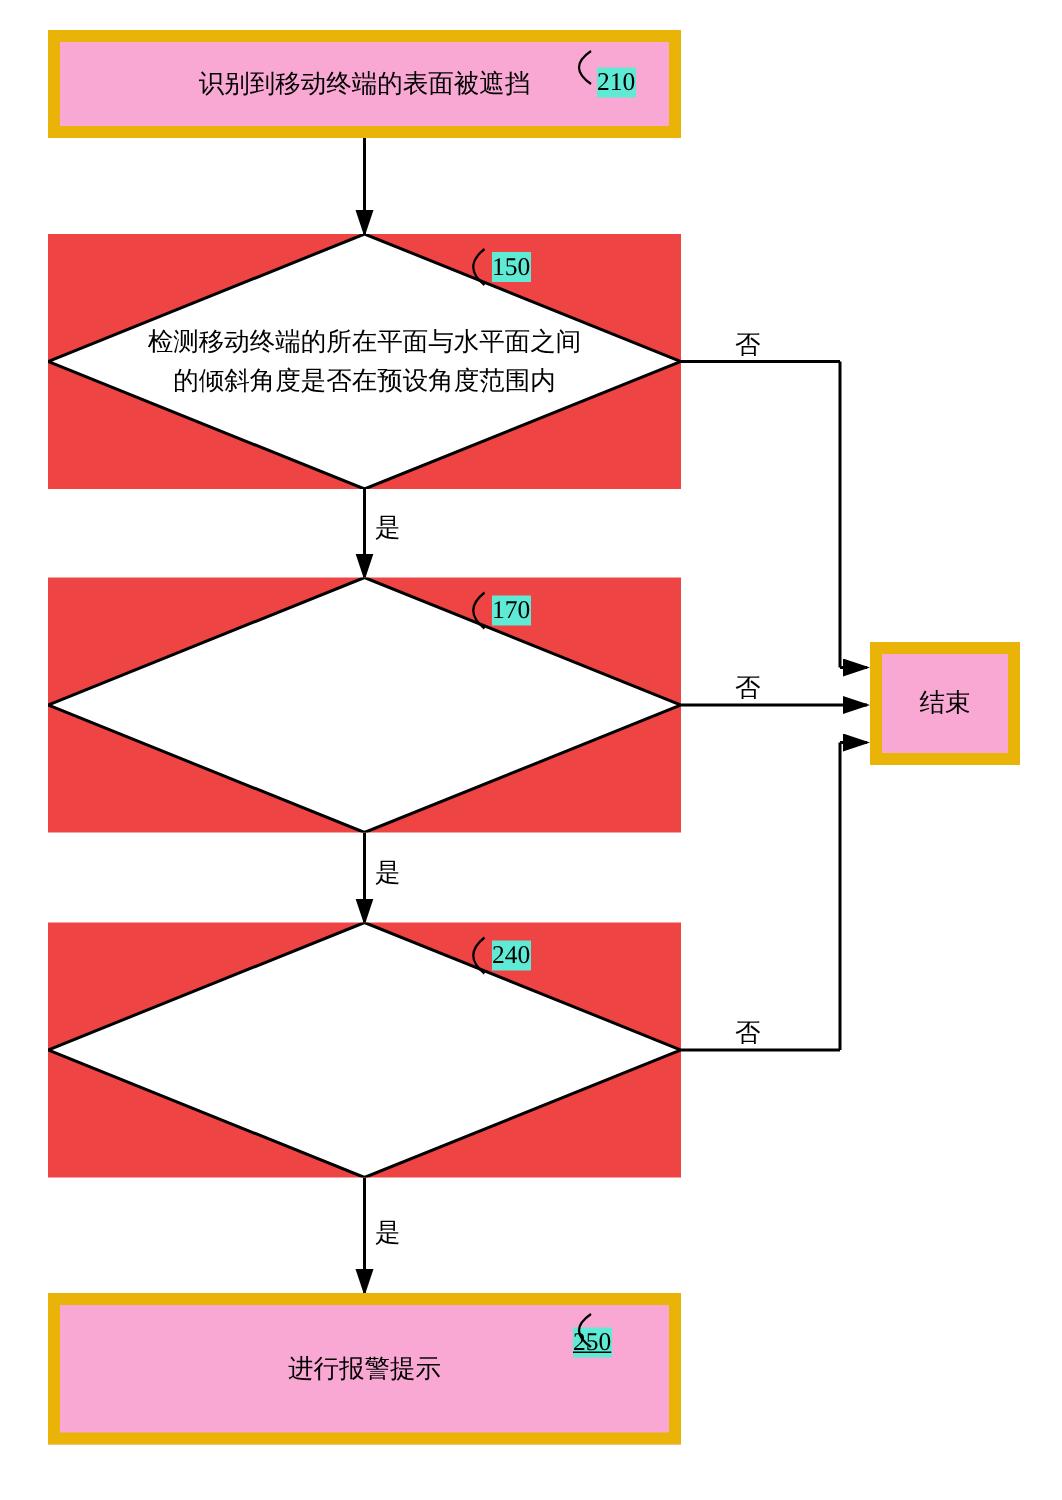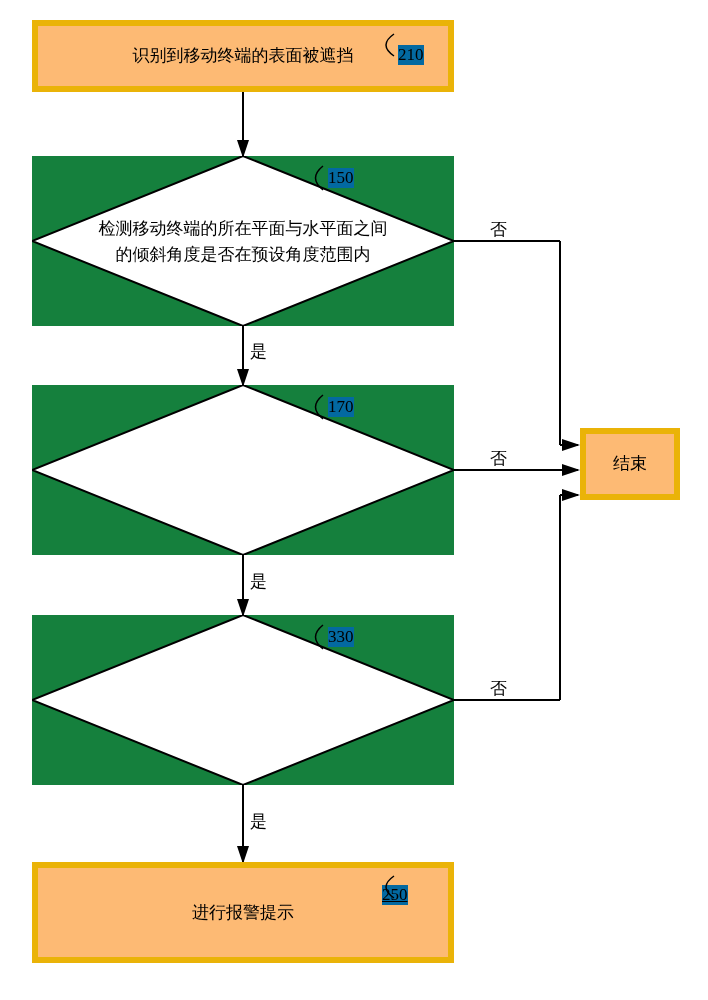--- a/index.html
+++ b/index.html
@@ -9,52 +9,52 @@
     }
     body {
       font-family: "SimSun", "宋体", serif;
       background: #fff;
       width: 708px;
       height: 1000px;
       position: relative;
     }
     .box {
       position: absolute;
-      border: 6px solid #eab308;
+      border: 8px solid #eab308;
       display: flex;
       align-items: center;
       justify-content: center;
       text-align: center;
       font-size: 17px;
       line-height: 1.5;
-      background: #fdba74;
+      background: #f9a8d4;
     }
     .diamond {
       position: absolute;
-      background: #15803d;
+      background: #ef4444;
     }
     .diamond svg {
       position: absolute;
       top: 0;
       left: 0;
     }
     .diamond-text {
       position: absolute;
       width: 100%;
       text-align: center;
       font-size: 17px;
       line-height: 1.5;
       top: 50%;
       transform: translateY(-50%);
       padding: 0 60px;
     }
     .label {
       position: absolute;
       font-size: 17px;
-      background: #0369a1;
+      background: #5eead4;
     }
     .edge-label {
       position: absolute;
       font-size: 17px;
     }
     svg.connector {
       position: absolute;
       top: 0;
       left: 0;
       width: 708px;
@@ -119,34 +119,34 @@
 <div class="label" style="left:328px; top:397px;">170</div>
 <svg class="connector" style="z-index:5;">
   <path d="M 323 395 Q 308 407 323 419" fill="none" stroke="#000" stroke-width="1.5"></path>
 </svg>
 
 <div class="diamond" style="left:32px; top:615px; width:422px; height:170px;">
   <svg width="422" height="170">
     <polygon points="211,0 422,85 211,170 0,85" fill="#fff" stroke="#000" stroke-width="2"></polygon>
   </svg>
 </div>
-<div class="label" style="left:328px; top:627px;">330</div>
+<div class="label" style="left:328px; top:627px;">240</div>
 <svg class="connector" style="z-index:5;">
   <path d="M 323 625 Q 308 637 323 649" fill="none" stroke="#000" stroke-width="1.5"></path>
 </svg>
 
 <div class="box" style="left:32px; top:862px; width:422px; height:101px;">
   <span>进行报警提示</span>
 </div>
 <div class="label" style="left:382px; top:885px;text-decoration:underline;">250</div>
 <svg class="connector" style="z-index:5;">
   <path d="M 394 876 Q 378 887 394 898" fill="none" stroke="#000" stroke-width="1.5"></path>
 </svg>
 
-<div class="box" style="left:580px; top:428px; width:100px; height:72px;">
+<div class="box" style="left:580px; top:428px; width:100px; height:82px;">
   <span>结束</span>
 </div>
 
 <div class="edge-label" style="left:250px; top:340px;">是</div>
 <div class="edge-label" style="left:250px; top:570px;">是</div>
 <div class="edge-label" style="left:250px; top:810px;">是</div>
 
 <div class="edge-label" style="left:490px; top:218px;">否</div>
 <div class="edge-label" style="left:490px; top:447px;">否</div>
 <div class="edge-label" style="left:490px; top:677px;">否</div>

